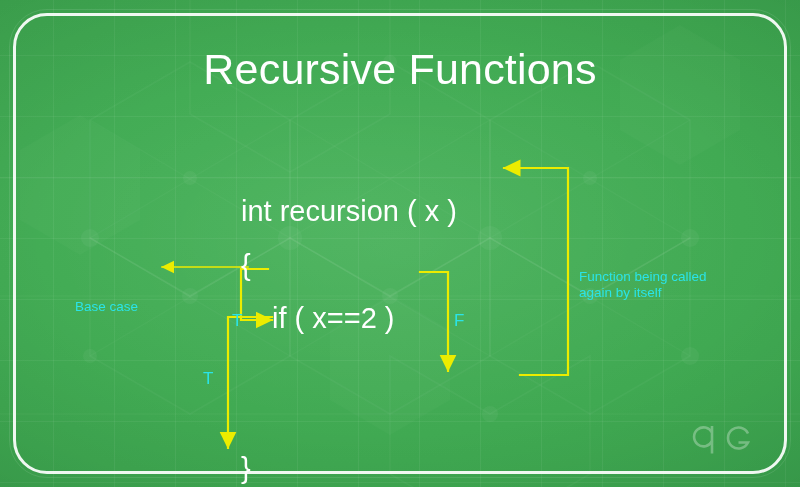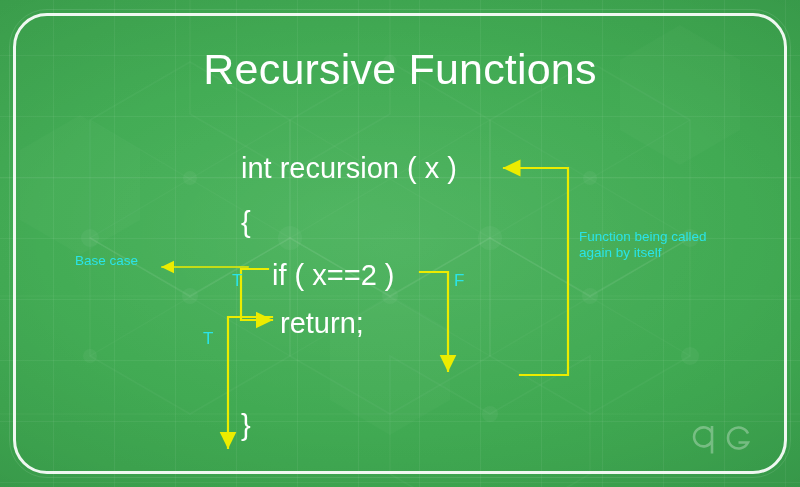--- a/index.html
+++ b/index.html
@@ -83,38 +83,40 @@
   }
 
   
   .code {
     position: absolute;
     color: #ffffff;
     font-size: 29px;
     font-weight: 400;
     line-height: 1;
     white-space: pre;
+    margin-top: 43px;
   }
   .code-l1 { left: 241px; top: 154px; }
   .code-l2 { left: 241px; top: 208px; }
   .code-l3 { left: 272px; top: 261px; }
   .code-l4 { left: 280px; top: 309px; }
   .code-l5 { left: 281px; top: 360px; }
   .code-l6 { left: 241px; top: 411px; }
 
   
   .anno {
     position: absolute;
     color: #2ae4e8;
     line-height: 1.18;
     white-space: pre;
+    margin-top: 40px;
   }
   .anno-base {
     left: 75px;
-    top: 253px;
+    top: 259px;
     font-size: 13.5px;
   }
   .anno-call {
     left: 579px;
     top: 229px;
     font-size: 13.5px;
   }
   .anno-t1 { left: 232px; top: 271px; font-size: 17px; }
   .anno-t2 { left: 203px; top: 329px; font-size: 17px; }
   .anno-f1 { left: 454px; top: 271px; font-size: 17px; }
@@ -220,21 +222,20 @@
     </g>
 
     <g stroke="#ecec00" stroke-width="1.6" fill="none" stroke-linecap="square">
       <path d="M 248 267 L 162 267" marker-end="url(#ah-left)"></path>
     </g>
   </svg>
 
   <div class="code code-l1">int recursion ( x )</div>
   <div class="code code-l2">{</div>
   <div class="code code-l3">if ( x==2 )</div>
-  <div class="code code-l4">return;</div>
   <div class="code code-l6">}</div>
 
   <div class="anno anno-base">Base case</div>
   <div class="anno anno-call">Function being called
 again by itself</div>
   <div class="anno anno-t1">T</div>
   <div class="anno anno-t2">T</div>
   <div class="anno anno-f1">F</div>
 
   <svg class="gfg" viewBox="0 0 82 46">

